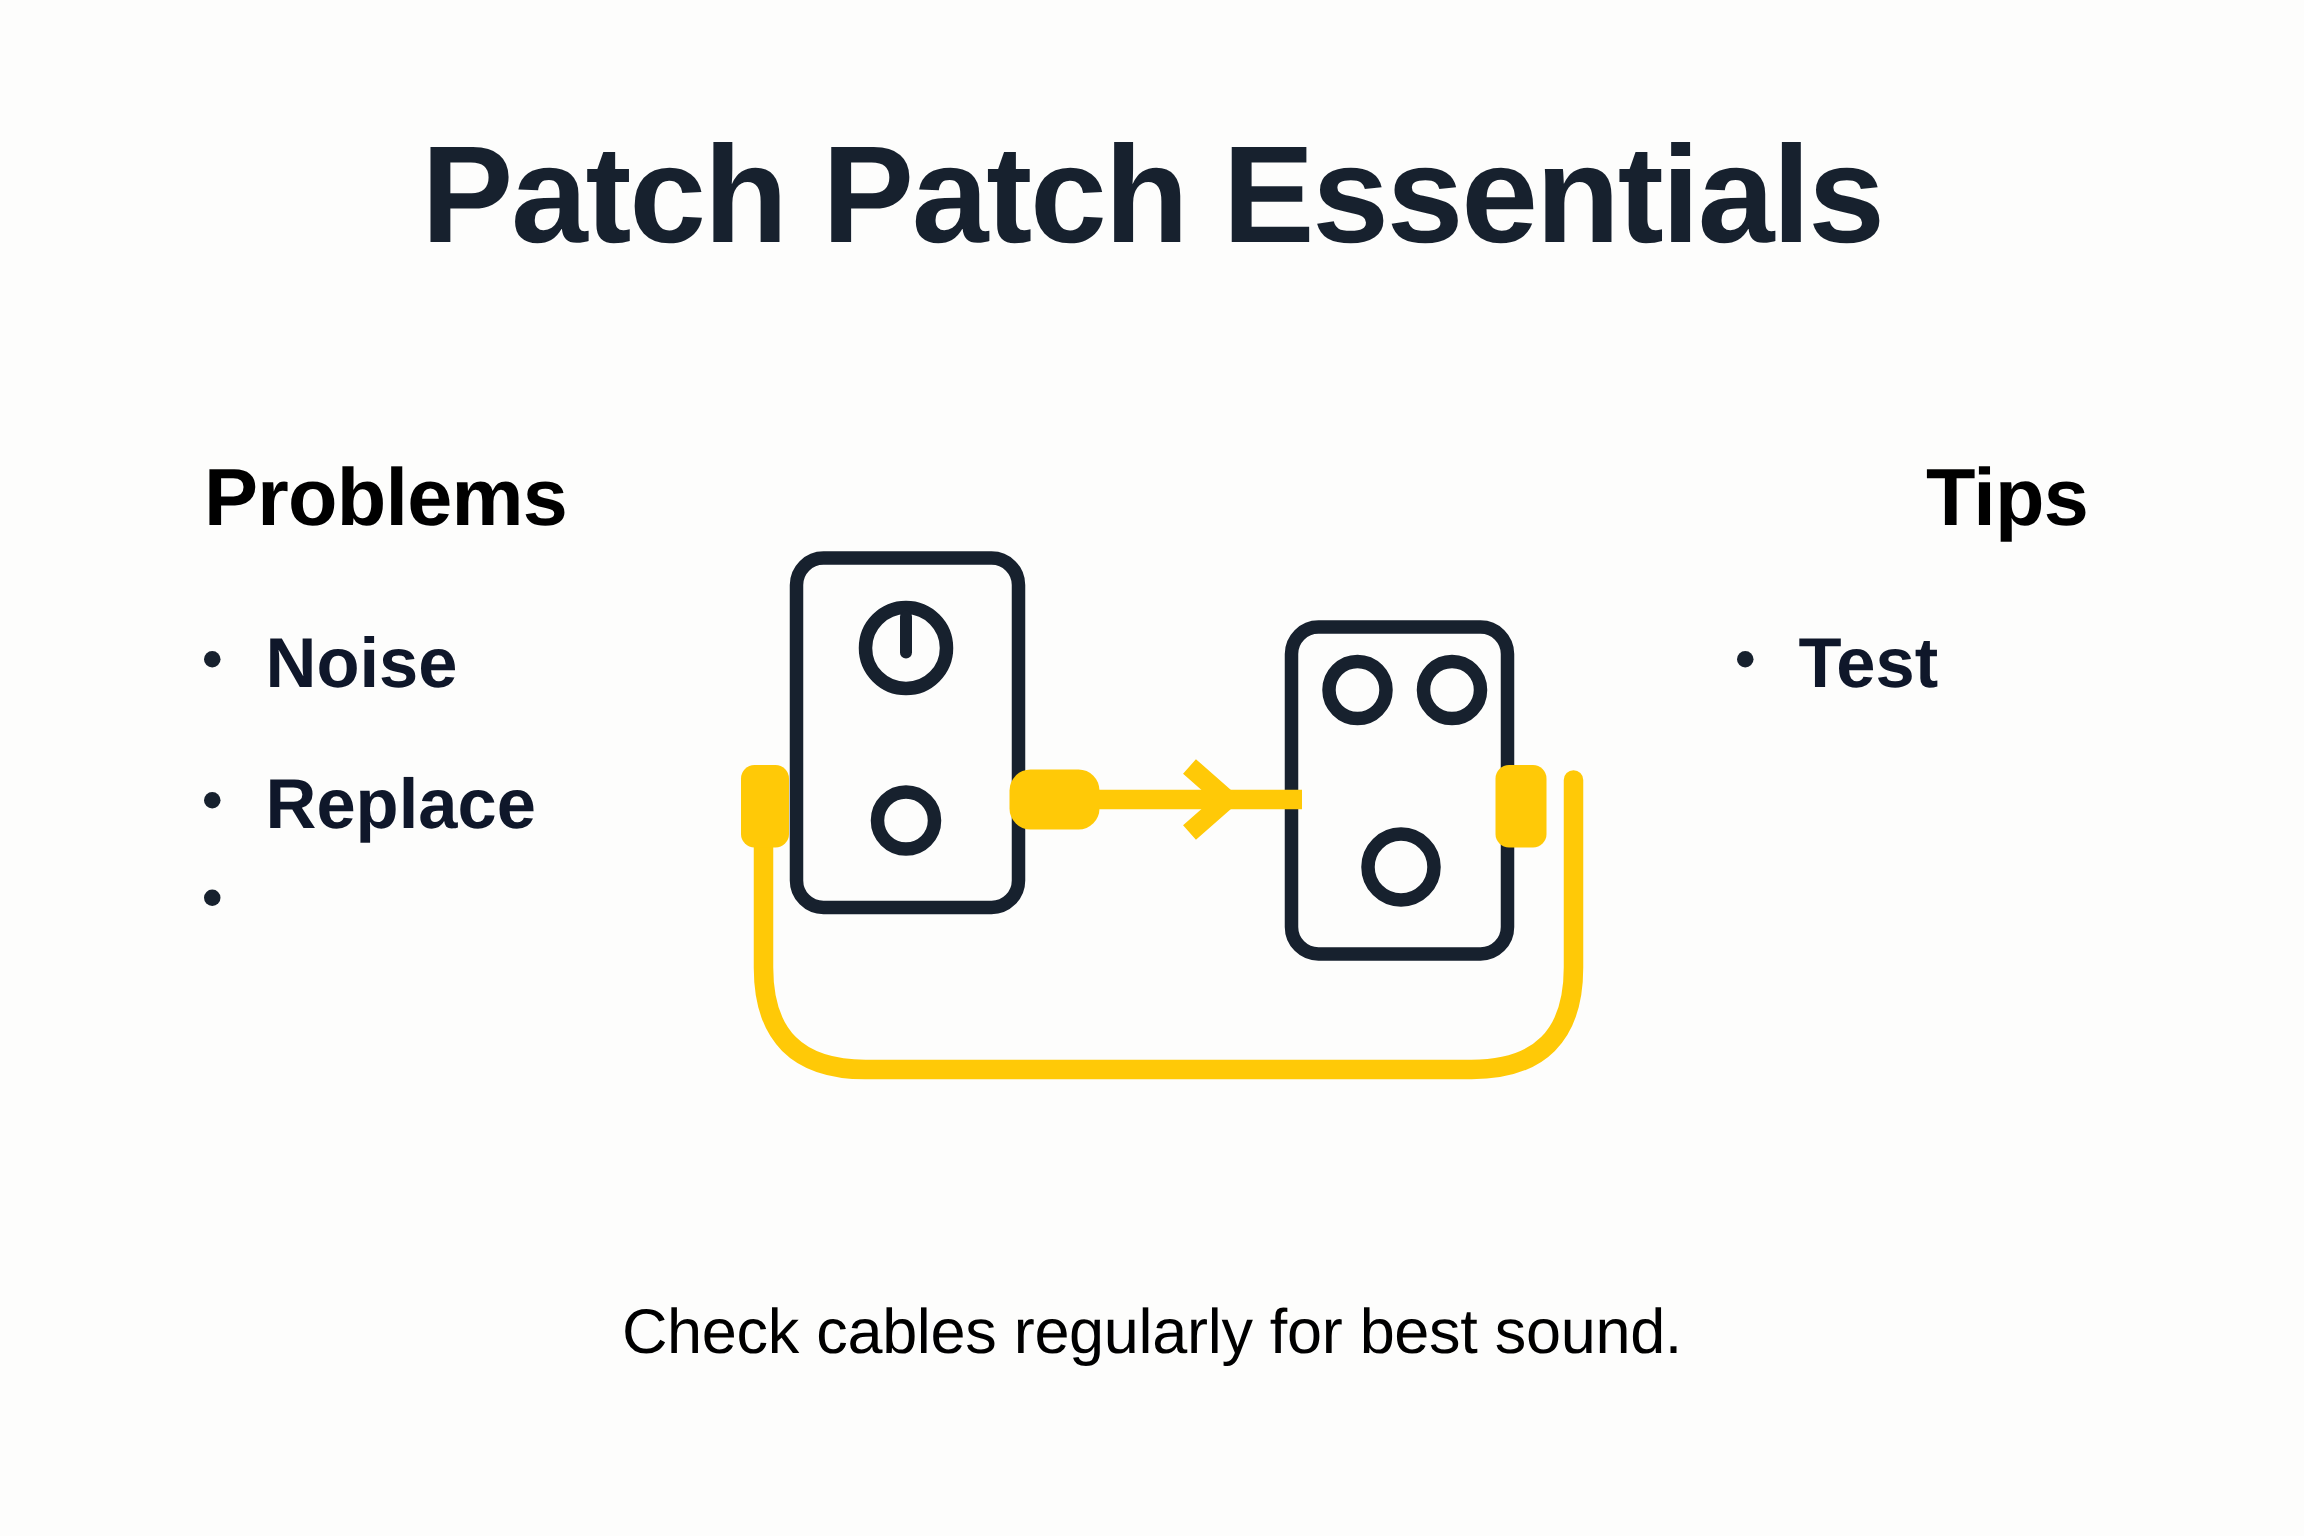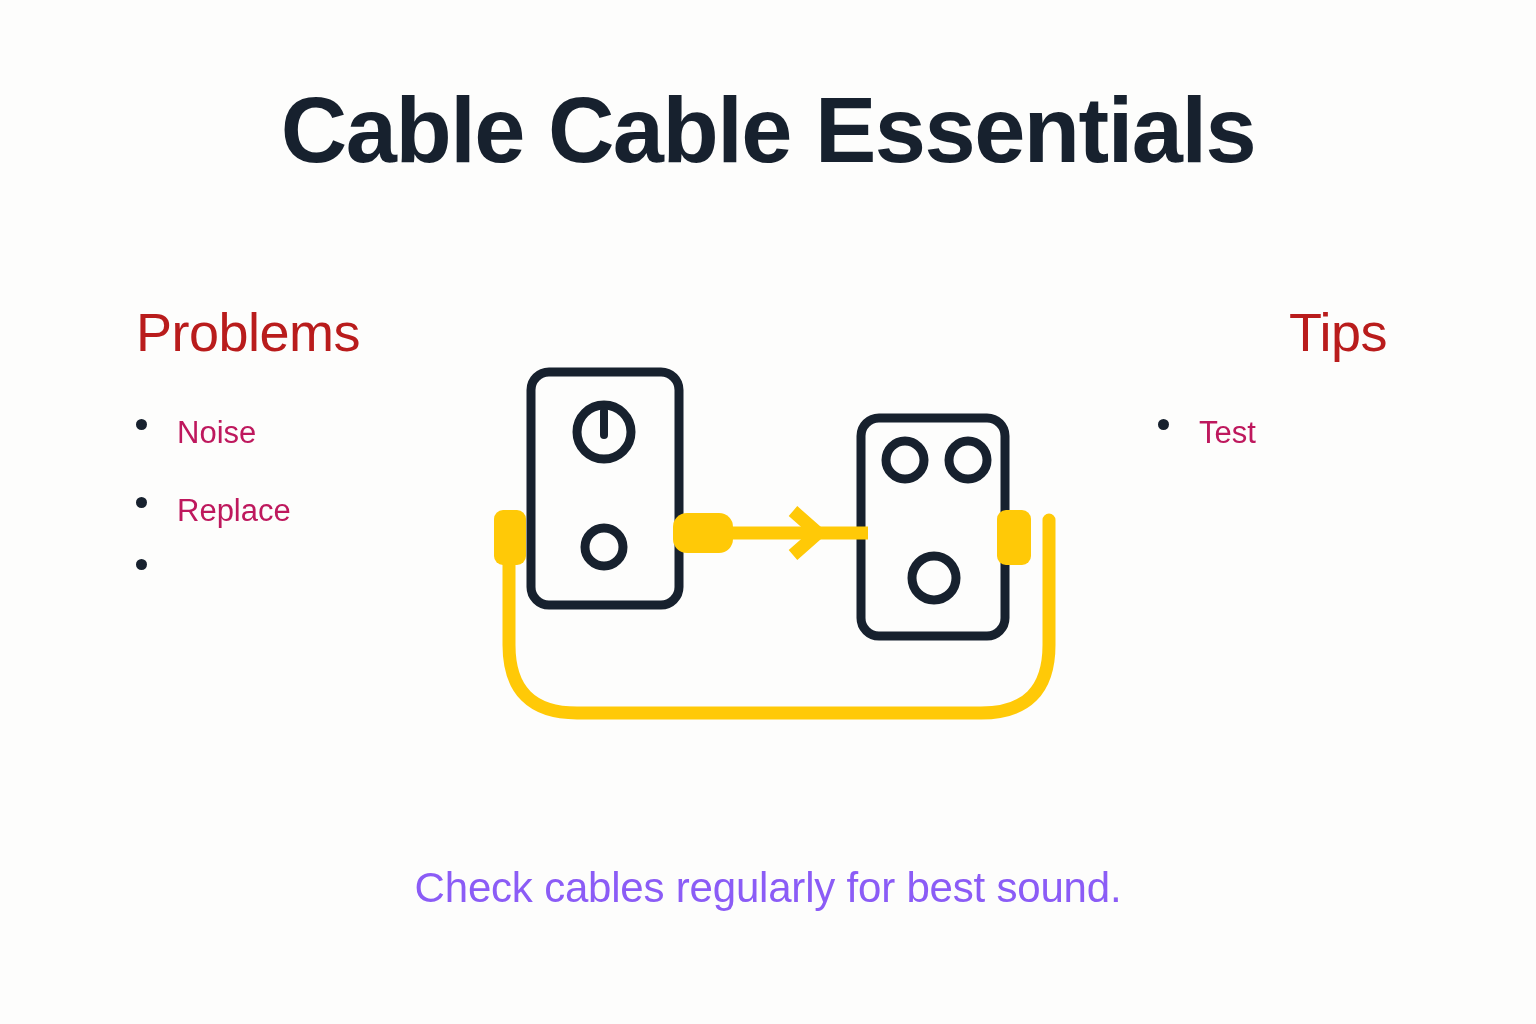--- a/index.html
+++ b/index.html
@@ -37,40 +37,41 @@
   
   .column {
     position: absolute;
     top: 305px;
   }
   .column.left  { left: 136px;  width: 380px; text-align: left; }
   .column.right { left: 1158px; width: 360px; text-align: center; }
 
   .col-heading {
     font-size: 54px;
-    font-weight: normal;
-    color: #b91c1c;
+    font-weight: bold;
+    color: #000000;
     letter-spacing: -0.5px;
     line-height: 1.0;
     margin: 0 0 58px 0;
     white-space: nowrap;
   }
   .bullet-list {
     list-style: none;
     margin: 0;
     padding: 0;
   }
   .bullet-item {
     display: flex;
     align-items: baseline;
     margin-bottom: 45px;
-    font-size: 31px;
-    color: #be185d;
+    font-size: 47px;
+    color: #0f172a;
     line-height: 1.05;
     white-space: nowrap;
+    font-weight: bold;
   }
   .bullet-item:last-child { margin-bottom: 0; }
   .bullet-dot {
     display: inline-block;
     width: 11px;
     height: 11px;
     min-width: 11px;
     border-radius: 50%;
     background: #17212E;
     margin-right: 30px;
@@ -87,31 +88,31 @@
   }
   .diagram svg { display: block; }
   
   .caption {
     position: absolute;
     left: 0;
     top: 864px;
     width: 1536px;
     text-align: center;
     font-size: 42px;
-    color: #8b5cf6;
+    color: #000000;
     letter-spacing: -0.2px;
     white-space: nowrap;
   }
 </style>
 </head>
 <body>
 
 <div class="poster">
 
-  <div class="title">Cable Cable Essentials</div>
+  <div class="title">Patch Patch Essentials</div>
 
   <div class="column left">
     <div class="col-heading">Problems</div>
     <ul class="bullet-list">
       <li class="bullet-item">
         <span class="bullet-dot"></span>
         <span>Noise</span>
       </li>
       <li class="bullet-item">
         <span class="bullet-dot"></span>

